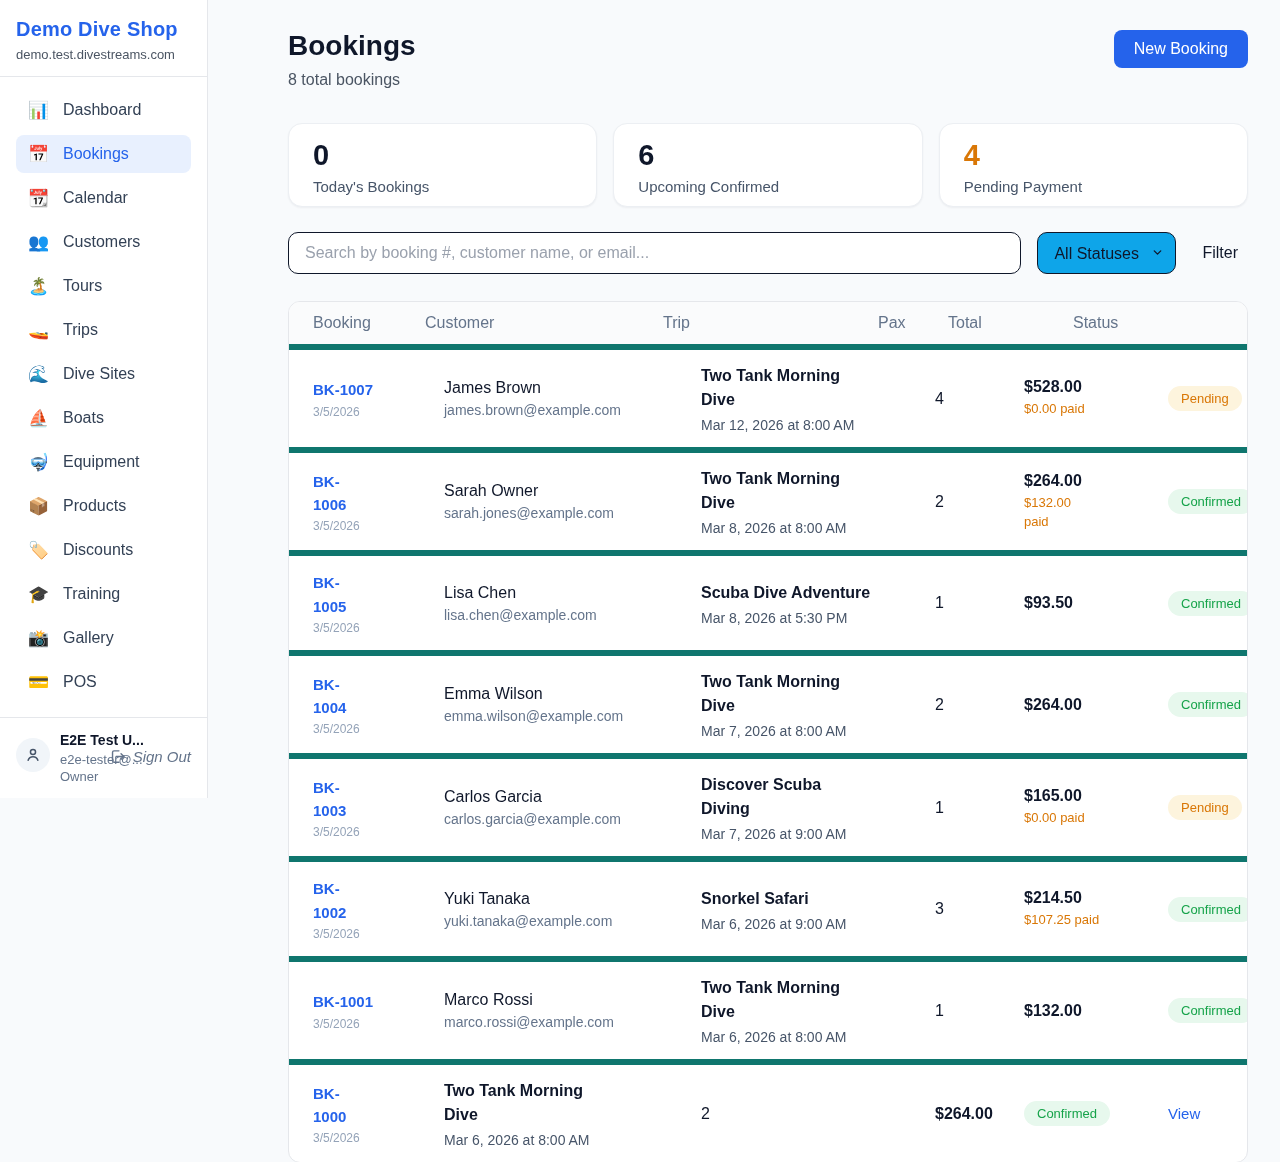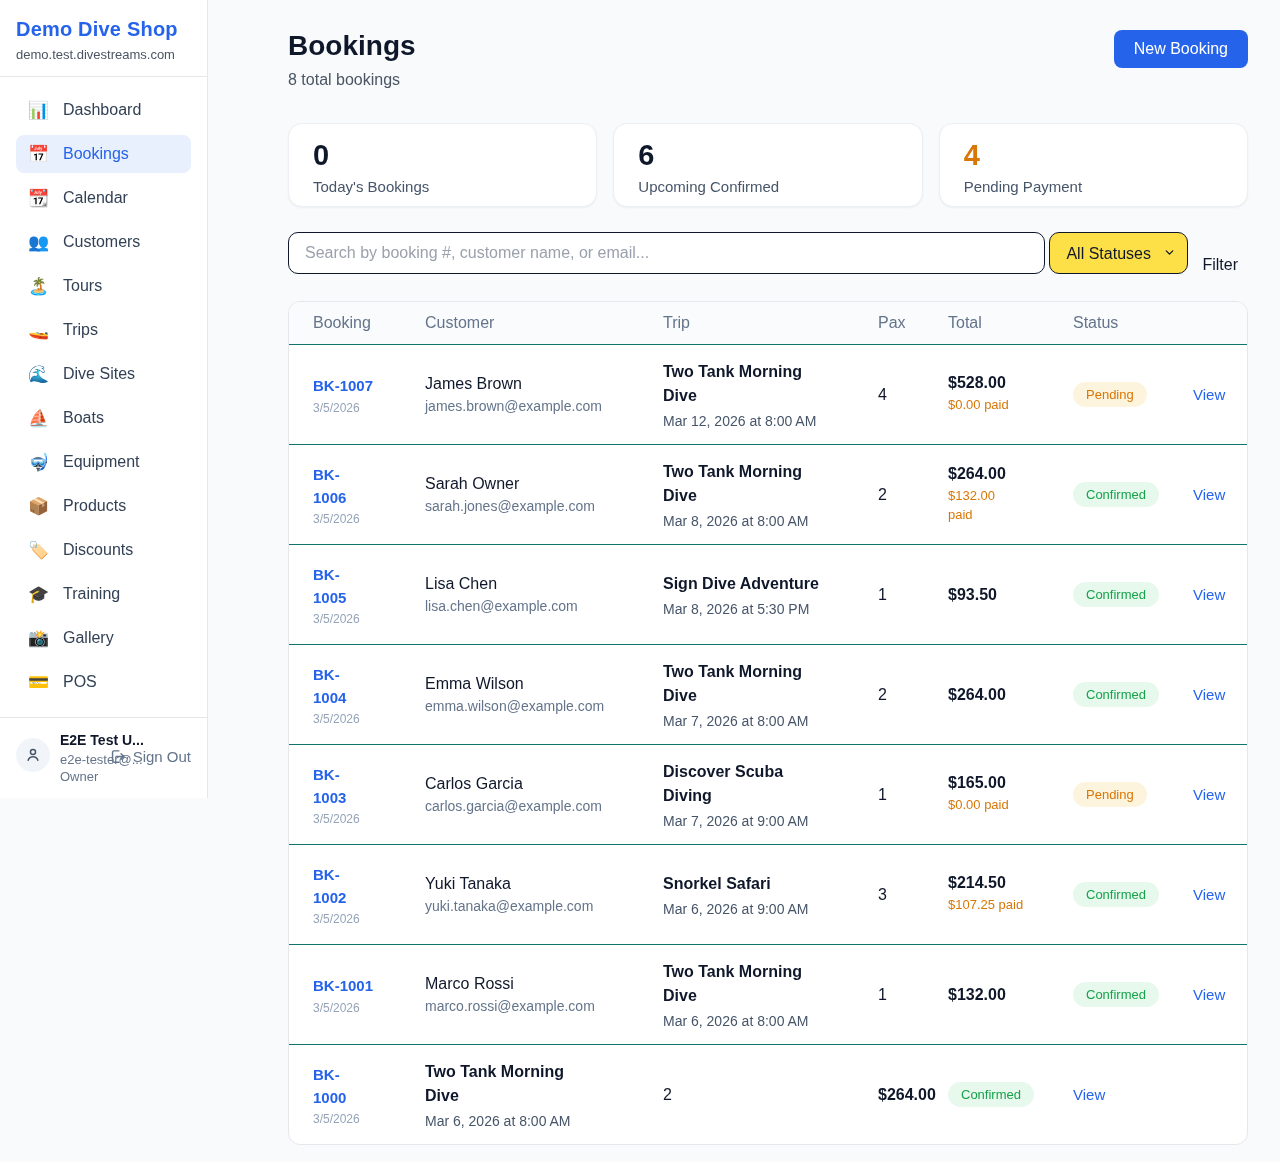--- a/index.html
+++ b/index.html
@@ -39,21 +39,21 @@
     display:flex; align-items:center; justify-content:center; flex:0 0 auto;
     margin-top:6px;
   }
   .user-info { flex:1; min-width:0; }
   .user-name { font-size:14px; font-weight:700; color:#0f172a; white-space:nowrap; }
   .user-email { font-size:13px; color:#64748b; margin-top:4px; white-space:nowrap; }
   .user-role { font-size:13px; color:#64748b; margin-top:2px; }
   .signout {
     display:flex; align-items:center; gap:7px; margin-top:16px;
     font-size:15px; color:#64748b; background:none; border:none; cursor:pointer;
-    font-family:inherit; white-space:nowrap;
+    font-family:inherit; white-space:nowrap;font-style:italic;
   }
 
   
   .main { position:absolute; left:256px; top:0; width:1024px; padding:30px 32px; }
   .page-head { display:flex; justify-content:space-between; align-items:flex-start; }
   .page-title { font-size:28px; font-weight:700; color:#0f172a; }
   .page-sub { font-size:16px; color:#4b5563; margin-top:9px; }
   .btn-primary {
     background:#2563eb; color:#fff; border:none; border-radius:8px;
     font-size:16px; font-weight:500; padding:10px 20px; cursor:pointer;
@@ -62,53 +62,53 @@
 
   .stats { display:flex; gap:16px; margin-top:34px; }
   .stat-card {
     flex:1; background:#fff; border:1px solid #eceff3; border-radius:14px;
     padding:16px 24px 18px 24px; height:84px;
     box-shadow:0 1px 2px rgba(16,24,40,.05);
   }
   .stat-value { font-size:29px; font-weight:700; line-height:1.1; }
   .stat-label { font-size:15px; color:#475569; margin-top:6px; }
 
-  .filter-row { display:flex; gap:4px; margin-top:25px; align-items:flex-end; }
+  .filter-row { display:flex; gap:16px; margin-top:25px; align-items:center; }
   .search-input {
     flex:1; height:42px; border:1px solid #0f172a; border-radius:10px;
     padding:0 16px; font-size:16px; color:#0f172a; background:#fff;
     font-family:inherit; outline:none;
   }
   .search-input::placeholder { color:#9aa1ad; }
   .select-wrap { position:relative; }
   .status-select {
     -webkit-appearance:none; appearance:none;
     height:42px; border:1px solid #0f172a; border-radius:10px;
-    padding:0 36px 0 16px; font-size:16px; color:#0f172a; background:#fde047;
+    padding:0 36px 0 16px; font-size:16px; color:#0f172a; background:#0ea5e9;
     font-family:inherit; cursor:pointer; outline:none;
   }
   .select-chevron { position:absolute; right:12px; top:14px; pointer-events:none; }
   .filter-btn {
     background:none; border:none; font-size:16px; color:#0f172a;
     font-family:inherit; cursor:pointer; padding:0 10px;
   }
 
   
   .table-card {
     margin-top:27px; background:#fff; border:1px solid #e5e7eb;
     border-radius:12px; overflow:hidden;
   }
   .trow {
     display:grid;
     grid-template-columns:112px 238px 215px 70px 125px 120px 1fr;
     padding:0 24px; align-items:center;
   }
   .thead { height:42px; background:#fafbfc; }
   .thead > div { font-size:16px; color:#64748b; font-weight:500; }
-  .tbody-row { min-height:100px; border-top:1px solid #0f766e; padding-top:14px; padding-bottom:14px; }
+  .tbody-row { min-height:100px; border-top:6px solid #0f766e; padding-top:14px; padding-bottom:14px;gap:19px; }
   .bk-id { color:#2563eb; font-weight:700; font-size:15px; white-space:pre-line; line-height:1.55; cursor:pointer; }
   .bk-date { font-size:12px; color:#94a3b8; margin-top:3px; }
   .cust-name { font-size:16px; color:#0f172a; }
   .cust-email { font-size:14px; color:#64748b; margin-top:5px; }
   .trip-name { font-size:16px; font-weight:600; color:#0f172a; max-width:172px; line-height:1.5; }
   .trip-when { font-size:14px; color:#475569; margin-top:5px; }
   .pax { font-size:16px; color:#0f172a; }
   .total { font-size:16px; font-weight:700; color:#0f172a; }
   .paid { font-size:13px; color:#d97706; margin-top:4px; white-space:pre-line; line-height:1.45; }
   .badge {
@@ -313,21 +313,21 @@
     <div>
       <div class="bk-id">BK-
 1005</div>
       <div class="bk-date">3/5/2026</div>
     </div>
     <div>
       <div class="cust-name">Lisa Chen</div>
       <div class="cust-email">lisa.chen@example.com</div>
     </div>
     <div>
-      <div class="trip-name">Sign Dive Adventure</div>
+      <div class="trip-name">Scuba Dive Adventure</div>
       <div class="trip-when">Mar 8, 2026 at 5:30 PM</div>
     </div>
     <div class="pax">1</div>
     <div>
       <div class="total">$93.50</div>
 
     </div>
     <div>
       <span class="badge badge-confirmed">Confirmed</span>
     </div>

